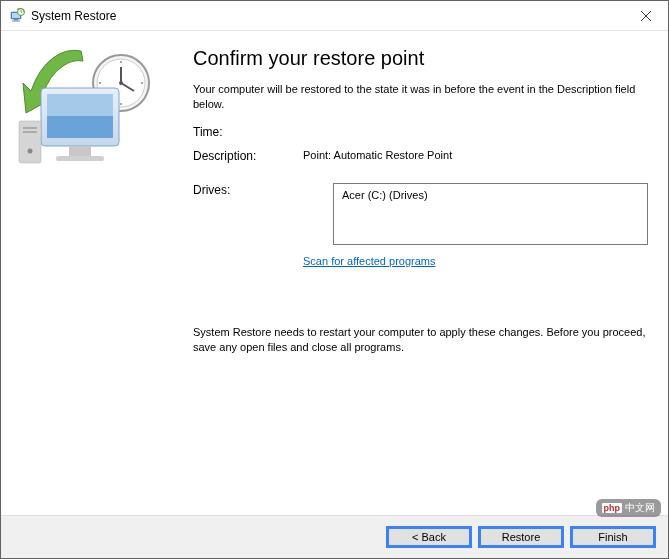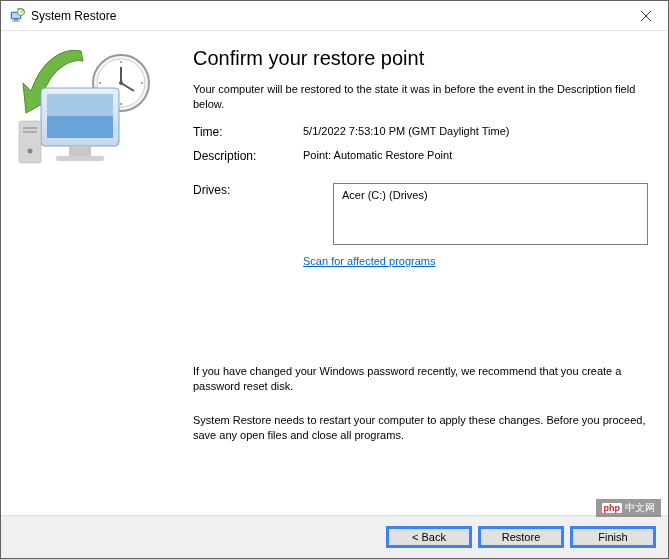--- a/index.html
+++ b/index.html
@@ -105,21 +105,21 @@
       border: 1px solid #7a7a7a;
       width: 315px;
       height: 62px;
       padding: 5px 8px;
       font-size: 11px;
       color: #000;
     }
     .scan-link-row {
       margin-left: 110px;
       margin-top: 8px;
-      margin-bottom: 97px;
+      margin-bottom: 58px;
     }
     .scan-link {
       color: #0066cc;
       text-decoration: underline;
       font-size: 11px;
       cursor: pointer;
     }
     .warning-text {
       font-size: 11px;
       color: #000;
@@ -148,21 +148,21 @@
       padding: 0 10px;
     }
     .watermark {
       position: absolute;
       bottom: 42px;
       right: 8px;
       background: rgba(120,120,120,0.75);
       color: #fff;
       font-size: 10px;
       padding: 2px 6px;
-      border-radius: 0;
+      border-radius: 6px;
       display: flex;
       align-items: center;
       gap: 3px;
       justify-content: space-between;
     }
     .watermark-logo {
       background: #fff;
       color: #c82c2e;
       font-weight: bold;
       font-size: 9px;
@@ -230,40 +230,38 @@
         </defs>
       </svg>
     </div>
 
     <div class="right-pane">
       <h1 class="main-heading">Confirm your restore point</h1>
       <p class="subheading">Your computer will be restored to the state it was in before the event in the Description field below.</p>
 
       <div class="info-row">
         <span class="info-label">Time:</span>
-        <span class="info-value">5/1/2022 7:53:10 PM (GMT Daylight Time)</span>
       </div>
 
       <div class="info-row">
         <span class="info-label">Description:</span>
         <span class="info-value">Point: Automatic Restore Point</span>
       </div>
 
       <div class="drives-row">
         <span class="info-label">Drives:</span>
         <div class="drives-box">
           <span>Acer (C:) (Drives)</span>
         </div>
       </div>
 
       <div class="scan-link-row">
         <a class="scan-link">Scan for affected programs</a>
       </div>
 
-      <p class="warning-text">If you have changed your Windows password recently, we recommend that you create a password reset disk.</p>
       <p class="warning-text">System Restore needs to restart your computer to apply these changes. Before you proceed, save any open files and close all programs.</p>
     </div>
   </div>
 
   <div class="footer">
     <button class="btn">&lt; Back</button>
     <button class="btn">Restore</button>
     <button class="btn">Finish</button>
   </div>
 

